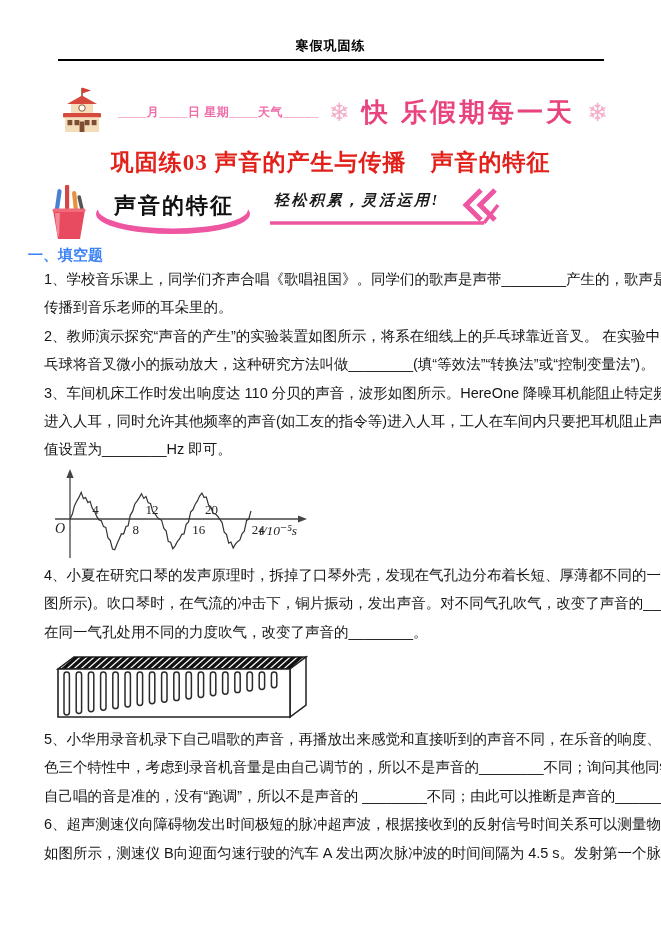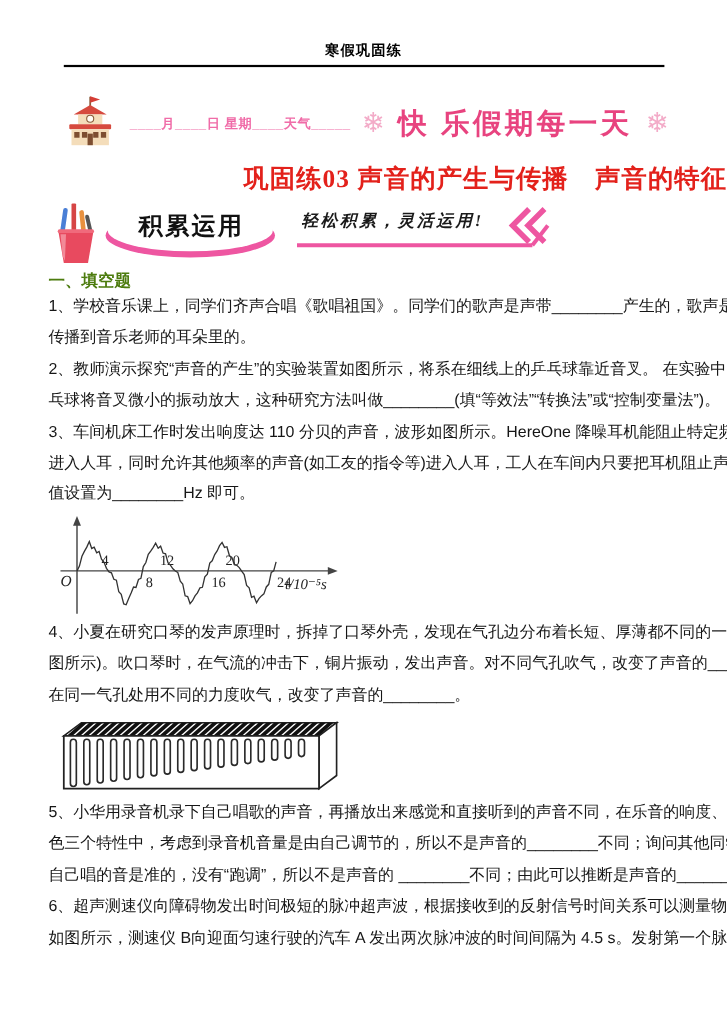--- a/index.html
+++ b/index.html
@@ -32,21 +32,21 @@
     font-size:25px;color:var(--light-pink,#f3abc8);margin-left:10px;line-height:1;
   }
   .holiday-slogan{
     margin-left:12px;font-size:26px;font-weight:bold;letter-spacing:3px;
     color:var(--deep-pink,#e8437f);white-space:nowrap;
   }
   .snowflake.second{margin-left:12px;}
 
   
   .main-title{
-    margin-top:8px;text-align:right;
+    margin-top:8px;text-align:center;
     font-family:"Liberation Serif","DejaVu Serif",serif;
     font-size:23px;font-weight:bold;letter-spacing:1px;
     color:var(--title-red,#e3211b);white-space:nowrap;
   }
 
   
   .banner-row{
     margin:4px 0 0 46px;height:58px;display:flex;align-items:flex-start;
     position:relative;
   }
@@ -61,21 +61,21 @@
   .banner-tail{position:relative;width:236px;height:52px;margin-left:14px;}
   .banner-tail svg{position:absolute;left:0;top:0;}
   .tail-slogan{
     position:absolute;left:6px;top:9px;white-space:nowrap;
     font-family:"Liberation Serif","DejaVu Serif",serif;font-style:italic;
     font-weight:bold;font-size:15px;letter-spacing:2.5px;color:#1a1a1a;
   }
 
   
   .section-heading{
-    margin:6px 0 0 44px;font-size:15px;font-weight:bold;color:#4d7c0f;
+    margin:6px 0 0 28px;font-size:15px;font-weight:bold;color:#3b82f6;
   }
   .question{margin:0 34px 0 44px;}
   .qline{
     font-size:14.5px;line-height:28.4px;white-space:nowrap;color:var(--text,#161616);
   }
 
   
   .wave-figure{margin:2px 0 0 45px;height:95px;}
   .harmonica{margin:5px 0 0 50px;height:74px;}
 </style>
@@ -122,21 +122,21 @@
         <polygon points="7,27 39,27 34,56 12,56" fill="#e84a5f"></polygon>
         <rect x="6.5" y="25.5" width="33" height="3.4" rx="1.7" fill="#f06a7c"></rect>
         <polygon points="9,30 14,30 13,54 11,50" fill="#f28a98"></polygon>
       </svg>
     </span>
     <span class="badge">
       <svg width="160" height="52" viewBox="0 0 160 52">
         <ellipse cx="79" cy="28" rx="77" ry="20" fill="var(--accent-pink,#ee56a1)"></ellipse>
         <ellipse cx="79" cy="23.5" rx="75" ry="19" fill="#ffffff"></ellipse>
       </svg>
-      <span class="badge-label">积累运用</span>
+      <span class="badge-label">声音的特征</span>
     </span>
     <span class="banner-tail">
       <svg width="236" height="52" viewBox="0 0 236 52">
         <line x1="2" y1="41" x2="216" y2="41" stroke="var(--accent-pink,#ee56a1)" stroke-width="3.6"></line>
         <path d="M216,41 L230,23" stroke="var(--accent-pink,#ee56a1)" stroke-width="3.6" fill="none"></path>
         <path d="M213,8 L198,23 L213,38" stroke="var(--accent-pink,#ee56a1)" stroke-width="5" fill="none"></path>
         <path d="M227,8 L212,23 L227,38" stroke="var(--accent-pink,#ee56a1)" stroke-width="5" fill="none"></path>
       </svg>
       <span class="tail-slogan">轻松积累，灵活运用!</span>
     </span>

